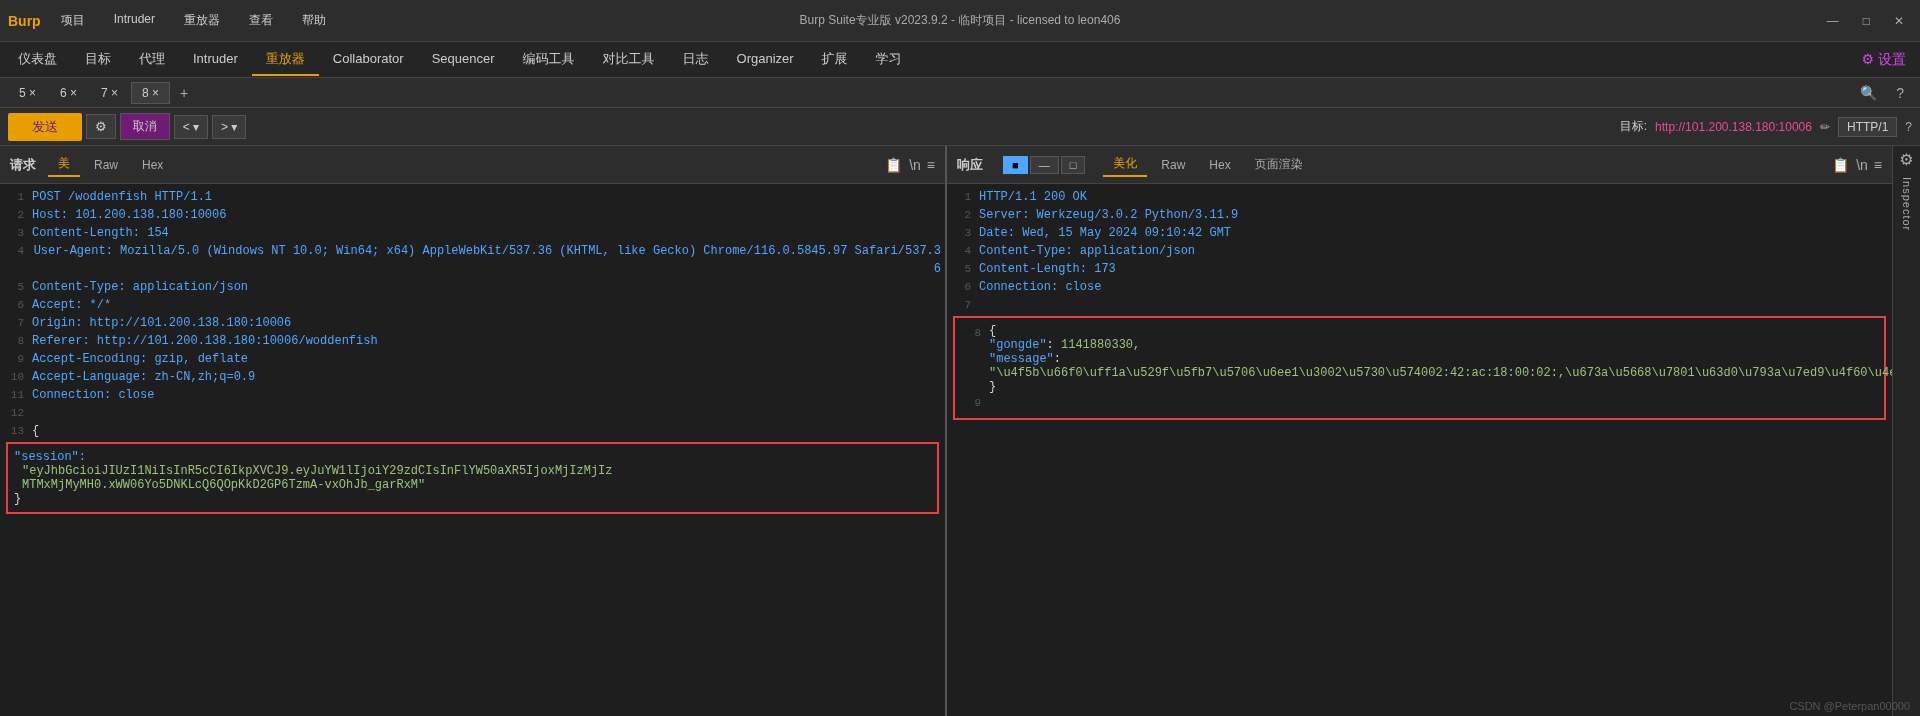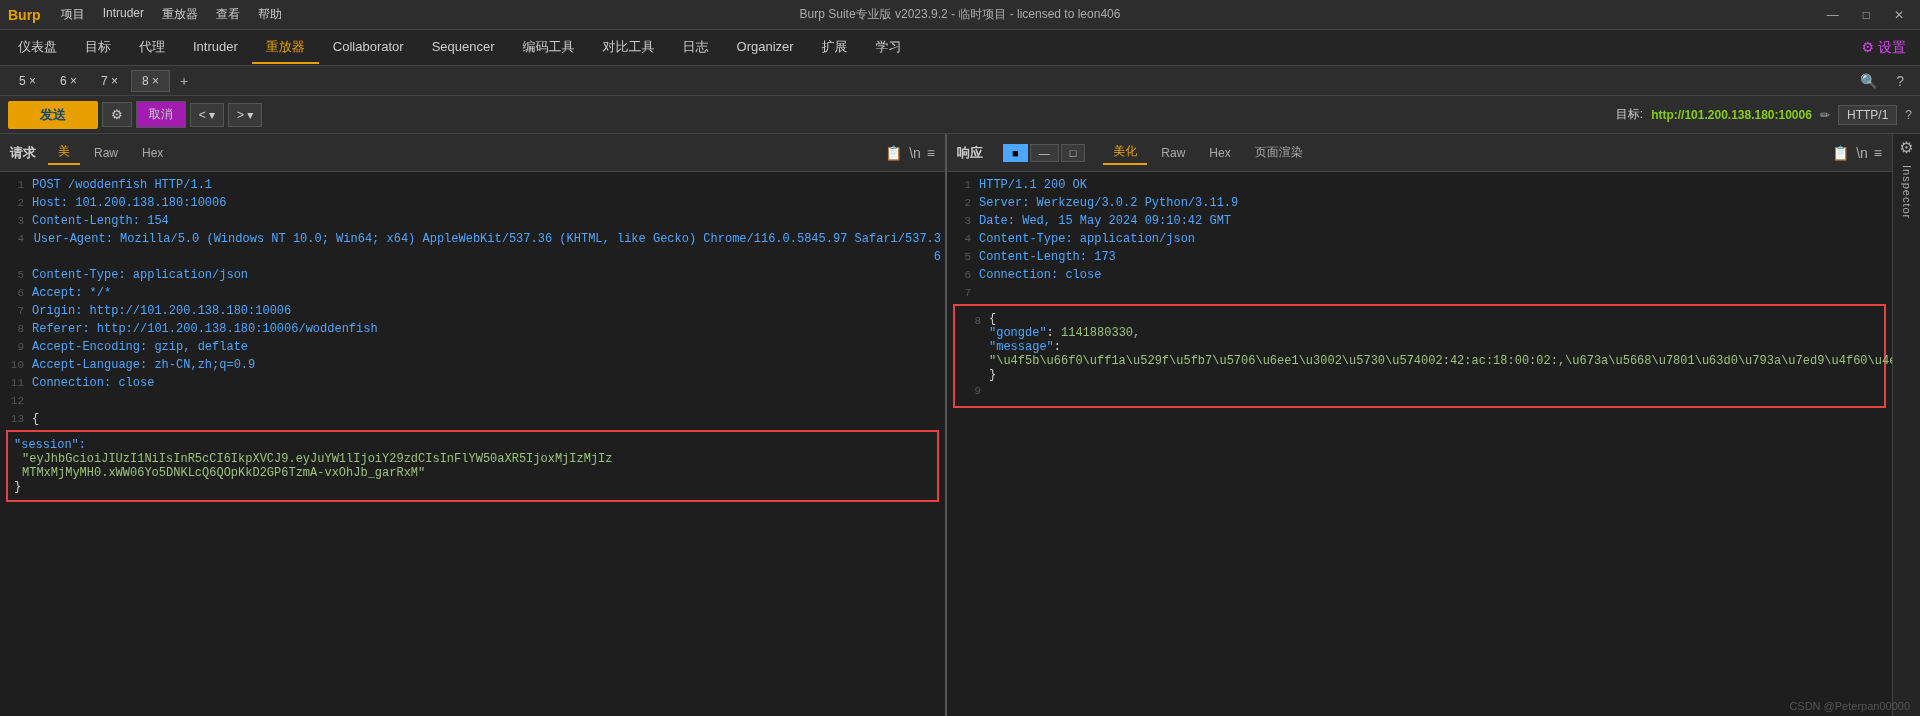--- a/index.html
+++ b/index.html
@@ -1,21 +1,21 @@
 <!DOCTYPE html>
 <html><head>
   <meta charset="utf-8">
   <style>
     * { margin: 0; padding: 0; box-sizing: border-box; }
     body { font-family: 'Segoe UI', Arial, sans-serif; font-size: 13px; background: #1e1e1e; color: #d4d4d4; width: 1920px; height: 716px; overflow: hidden; }
 
     
-    .title-bar { background: #2d2d2d; height: 30px; display: flex; align-items: center; padding: 0 8px; border-bottom: 1px solid #444; }
+    .title-bar { background: #2d2d2d; height: 42px; display: flex; align-items: center; padding: 0 8px; border-bottom: 1px solid #444; }
     .title-bar-logo { color: #e8a000; font-weight: bold; font-size: 14px; margin-right: 12px; }
-    .title-bar-menu { display: flex; gap: 2px; flex: 1; }
+    .title-bar-menu { display: flex; gap: 13px; flex: 1; }
     .title-bar-menu span { color: #ccc; font-size: 12px; padding: 2px 8px; cursor: pointer; }
     .title-bar-center { position: absolute; left: 50%; transform: translateX(-50%); font-size: 12px; color: #aaa; }
     .title-bar-controls { display: flex; gap: 8px; margin-left: auto; }
     .title-bar-controls span { font-size: 12px; color: #aaa; padding: 2px 8px; cursor: pointer; }
 
     
     .nav-tabs { background: #252526; height: 36px; display: flex; align-items: center; border-bottom: 1px solid #444; padding: 0 4px; justify-content: space-between; }
     .nav-tab { color: #ccc; font-size: 13px; padding: 6px 14px; cursor: pointer; border-bottom: 2px solid transparent; }
     .nav-tab.active { color: #e8a000; border-bottom: 2px solid #e8a000; }
     .settings-btn { margin-left: auto; color: #d946ef; padding: 4px 10px; cursor: pointer; font-size: 14px; }
@@ -23,26 +23,26 @@
     
     .sub-tabs { background: #2d2d2d; height: 30px; display: flex; align-items: center; padding: 0 8px; border-bottom: 1px solid #444; gap: 2px; }
     .sub-tab { color: #ccc; font-size: 12px; padding: 3px 10px; cursor: pointer; border: 1px solid transparent; }
     .sub-tab.active { background: #3c3c3c; border: 1px solid #555; }
     .sub-tab-add { color: #aaa; font-size: 14px; padding: 2px 8px; cursor: pointer; }
     .sub-tab-search { margin-left: auto; color: #aaa; font-size: 14px; padding: 2px 8px; cursor: pointer; }
     .sub-tab-help { color: #aaa; font-size: 14px; padding: 2px 8px; cursor: pointer; }
 
     
     .toolbar { background: #2d2d2d; height: 38px; display: flex; align-items: center; padding: 0 8px; border-bottom: 1px solid #444; gap: 4px; }
-    .send-btn { background: #e8a000; color: #0c4a6e; font-weight: bold; font-size: 13px; border: none; padding: 5px 32px; cursor: pointer; border-radius: 2px; }
+    .send-btn { background: #e8a000; color: #701a75; font-weight: normal; font-size: 13px; border: none; padding: 5px 24px; cursor: pointer; border-radius: 2px; }
     .gear-btn { background: #3a3a3a; border: 1px solid #555; color: #ccc; padding: 4px 8px; cursor: pointer; font-size: 13px; }
-    .cancel-btn { background: #a21caf; border: 1px solid #555; color: #ccc; padding: 4px 12px; cursor: pointer; font-size: 12px; }
+    .cancel-btn { background: #701a75; border: 1px solid #555; color: #ccc; padding: 4px 12px; cursor: pointer; font-size: 12px; }
     .nav-btn { background: #3a3a3a; border: 1px solid #555; color: #ccc; padding: 4px 8px; cursor: pointer; font-size: 12px; }
     .target-info { margin-left: auto; font-size: 12px; color: #ccc; display: flex; align-items: center; gap: 8px; }
-    .target-url { color: #84cc16; font-weight: bold; }
+    .target-url { color: #ec4899; font-weight: normal; }
     .edit-icon { color: #aaa; cursor: pointer; }
     .http-badge { background: #3a3a3a; border: 1px solid #555; color: #ccc; padding: 2px 8px; font-size: 12px; cursor: pointer; }
     .help-icon { color: #aaa; cursor: pointer; }
 
     
     .main-content { display: flex; height: calc(716px - 30px - 36px - 30px - 38px); }
 
     
     .request-panel { flex: 1; border-right: 2px solid #555; display: flex; flex-direction: column; overflow: hidden; }
     .response-panel { flex: 1; display: flex; flex-direction: column; overflow: hidden; }

